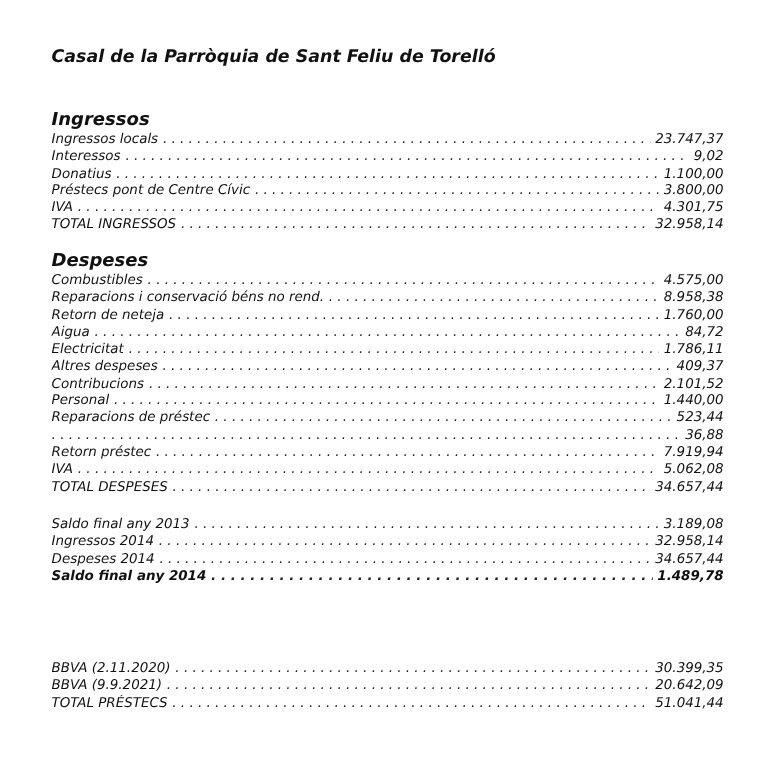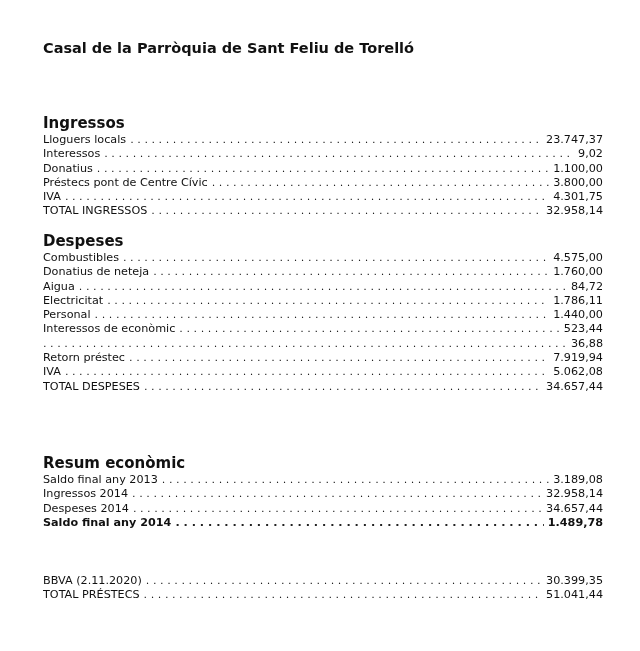--- a/index.html
+++ b/index.html
@@ -13,32 +13,32 @@
       position: relative;
       overflow: hidden;
       font-family: "DejaVu Sans", sans-serif;
       color: #111111;
     }
     .page {
       position: absolute;
       left: 43px;
       top: 40px;
       width: 560px;
+      font-style: italic;
     }
     .title {
       font-weight: bold;
       font-size: 14.5px;
       line-height: 17px;
       margin: 0;
     }
     .section {
       position: absolute;
       left: 0;
       width: 560px;
-      margin-top: 24px;
     }
     .section-title {
       font-weight: bold;
       font-size: 15px;
       line-height: 18px;
       margin: 0 0 1px 0;
     }
     .row {
       display: flex;
       align-items: baseline;
@@ -78,21 +78,21 @@
 
 <div class="page">
 
   <div>
     <p class="title">Casal de la Parròquia de Sant Feliu de Torelló</p>
   </div>
 
   <div class="section" style="top:50px;">
     <p class="section-title">Ingressos</p>
     <div class="row">
-        <span class="label">Lloguers locals</span>
+        <span class="label">Ingressos locals</span>
         <span class="dots"></span>
         <span class="value">23.747,37</span>
       </div>
     <div class="row">
         <span class="label">Interessos</span>
         <span class="dots"></span>
         <span class="value">9,02</span>
       </div>
     <div class="row">
         <span class="label">Donatius</span>
@@ -117,41 +117,56 @@
   </div>
 
   <div class="section" style="top:168px;">
     <p class="section-title">Despeses</p>
     <div class="row">
         <span class="label">Combustibles</span>
         <span class="dots"></span>
         <span class="value">4.575,00</span>
       </div>
     <div class="row">
-        <span class="label">Donatius de neteja</span>
+        <span class="label">Reparacions i conservació béns no rend.</span>
+        <span class="dots"></span>
+        <span class="value">8.958,38</span>
+      </div>
+    <div class="row">
+        <span class="label">Retorn de neteja</span>
         <span class="dots"></span>
         <span class="value">1.760,00</span>
       </div>
     <div class="row">
         <span class="label">Aigua</span>
         <span class="dots"></span>
         <span class="value">84,72</span>
       </div>
     <div class="row">
         <span class="label">Electricitat</span>
         <span class="dots"></span>
         <span class="value">1.786,11</span>
       </div>
     <div class="row">
+        <span class="label">Altres despeses</span>
+        <span class="dots"></span>
+        <span class="value">409,37</span>
+      </div>
+    <div class="row">
+        <span class="label">Contribucions</span>
+        <span class="dots"></span>
+        <span class="value">2.101,52</span>
+      </div>
+    <div class="row">
         <span class="label">Personal</span>
         <span class="dots"></span>
         <span class="value">1.440,00</span>
       </div>
     <div class="row">
-        <span class="label">Interessos de econòmic</span>
+        <span class="label">Reparacions de préstec</span>
         <span class="dots"></span>
         <span class="value">523,44</span>
       </div>
     <div class="row">
         <span class="dots"></span>
         <span class="value">36,88</span>
       </div>
     <div class="row">
         <span class="label">Retorn préstec</span>
         <span class="dots"></span>
@@ -163,21 +178,20 @@
         <span class="value">5.062,08</span>
       </div>
     <div class="row">
         <span class="label">TOTAL DESPESES</span>
         <span class="dots"></span>
         <span class="value">34.657,44</span>
       </div>
   </div>
 
   <div class="section" style="top:390px;">
-    <p class="section-title">Resum econòmic</p>
     <div class="row">
         <span class="label">Saldo final any 2013</span>
         <span class="dots"></span>
         <span class="value">3.189,08</span>
       </div>
     <div class="row">
         <span class="label">Ingressos 2014</span>
         <span class="dots"></span>
         <span class="value">32.958,14</span>
       </div>
@@ -193,19 +207,24 @@
       </div>
   </div>
 
   <div class="section" style="top:510px;">
     <div class="row">
         <span class="label">BBVA (2.11.2020)</span>
         <span class="dots"></span>
         <span class="value">30.399,35</span>
       </div>
     <div class="row">
+        <span class="label">BBVA (9.9.2021)</span>
+        <span class="dots"></span>
+        <span class="value">20.642,09</span>
+      </div>
+    <div class="row">
         <span class="label">TOTAL PRÉSTECS</span>
         <span class="dots"></span>
         <span class="value">51.041,44</span>
       </div>
   </div>
 
 </div>
 
 </body></html>

